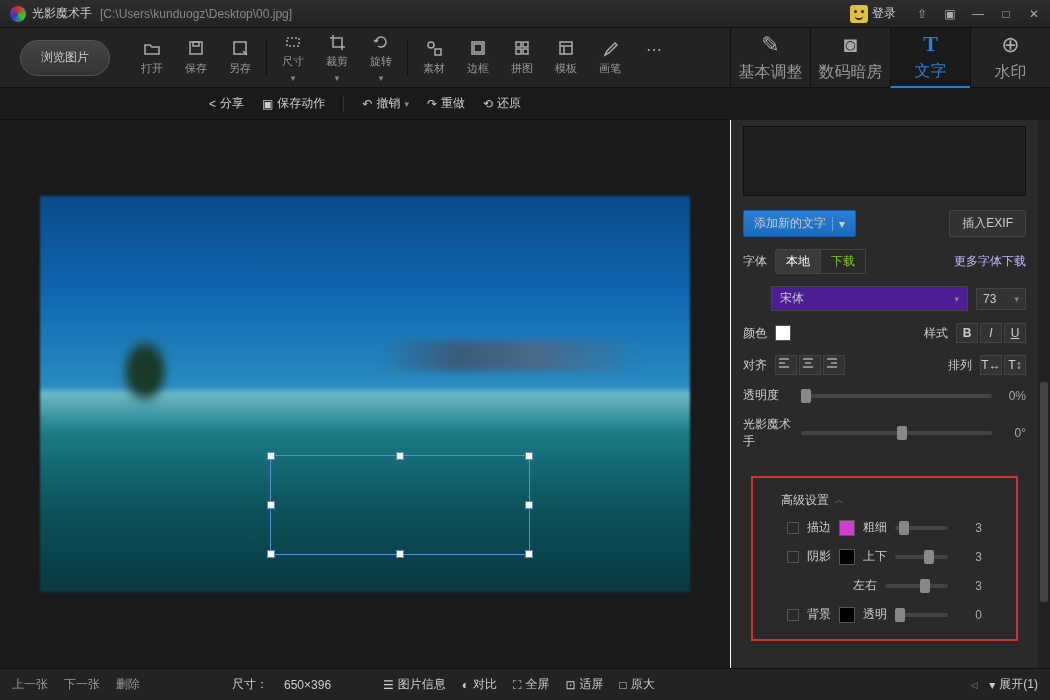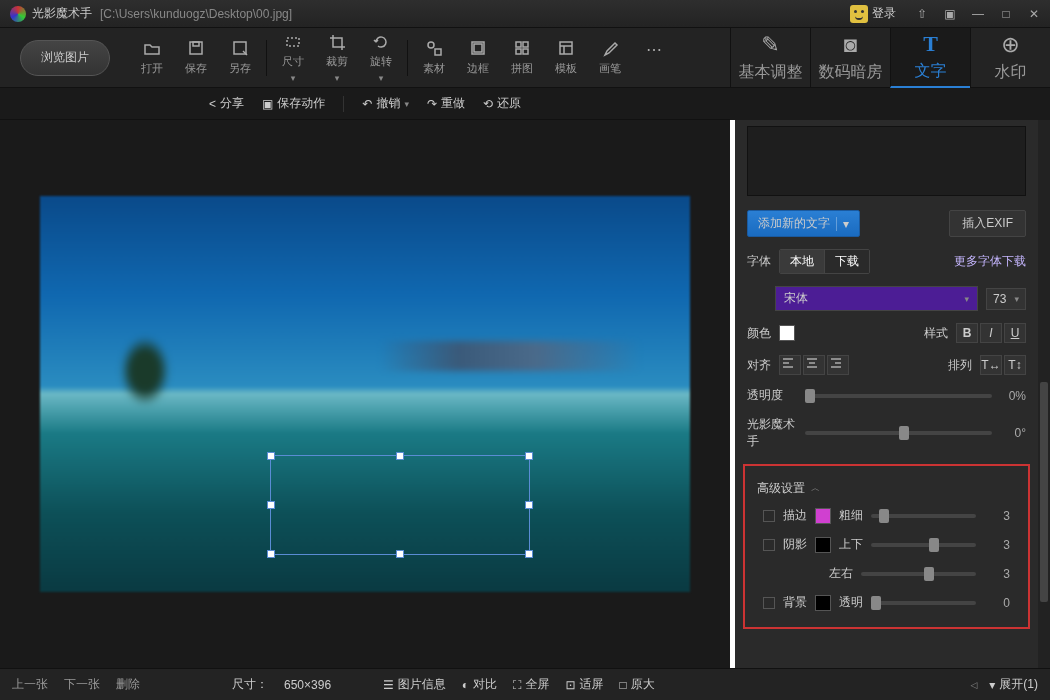--- a/index.html
+++ b/index.html
@@ -28,41 +28,41 @@
 .action-bar{height:32px;background:#1a1a1a;display:flex;align-items:center;justify-content:center;gap:18px;border-bottom:1px solid #111;width:730px}
 .action-item{display:flex;align-items:center;gap:4px;color:#999;cursor:pointer}
 .action-sep{width:1px;height:16px;background:#333}
 .main-area{display:flex;height:548px}
 .canvas-pane{width:730px;background:#1a1a1a;display:flex;align-items:center;justify-content:center;position:relative}
 .photo{width:650px;height:396px;background:linear-gradient(180deg,#0a4a8a 0%,#1068b0 25%,#2a8cc0 48%,#6ab8c5 50%,#1a7a85 60%,#0d5058 80%,#0a3a42 100%);position:relative;overflow:hidden;filter:blur(1px)}
 .photo::before{content:"";position:absolute;left:80px;top:140px;width:50px;height:70px;background:radial-gradient(ellipse,#1a3a2a 40%,transparent 70%);filter:blur(3px)}
 .photo::after{content:"";position:absolute;right:50px;top:145px;width:260px;height:30px;background:linear-gradient(90deg,transparent,#3a5a7a 30%,#4a6a8a 60%,transparent);filter:blur(3px)}
 .sel-box{position:absolute;width:260px;height:100px;border:1px solid #5a8cd4;left:270px;top:335px}
 .sel-handle{width:8px;height:8px;background:#fff;border:1px solid #5a8cd4;position:absolute}
-.right-panel{width:320px;background:#2a2a2a;border-left:5px solid #ffffff;padding:6px 0;position:relative}
+.right-panel{width:320px;background:#2a2a2a;border-left:1px solid #ffffff;padding:6px 0;position:relative}
 .panel-scroll{height:100%;overflow:hidden;padding-right:12px}
 .panel-row{display:flex;align-items:center;padding:6px 12px;gap:8px}
 .btn-primary{background:linear-gradient(#2a7fd4,#1a6bc0);border:1px solid #1a5aa0;color:#fff;padding:4px 10px;border-radius:2px;cursor:pointer;display:flex;align-items:center;gap:6px}
 .btn-primary .dd{border-left:1px solid rgba(255,255,255,.3);padding-left:6px}
 .btn-sec{background:#333;border:1px solid #444;padding:4px 12px;border-radius:2px;cursor:pointer;color:#ccc}
 .seg{display:flex;border:1px solid #444;border-radius:2px;overflow:hidden}
-.seg-btn{padding:3px 10px;background:#2a2a2a;cursor:pointer;color:#ffffff;border-right:1px solid #444}
+.seg-btn{padding:3px 10px;background:#2a2a2a;cursor:pointer;color:#84cc16;border-right:1px solid #444}
 .seg-btn:last-child{border-right:none}
 .seg-btn.active{background:#3a3a3a;color:#fff}
 .link-more{color:#c4b5fd;margin-left:auto;cursor:pointer}
 .select-box{flex:1;background:#4c1d95;border:1px solid #444;padding:3px 8px;display:flex;align-items:center;justify-content:space-between;cursor:pointer}
-.num-box{width:40px;background:#333;border:1px solid #444;padding:3px 6px;display:flex;align-items:center;justify-content:space-between;cursor:pointer}
+.num-box{width:50px;background:#333;border:1px solid #444;padding:3px 6px;display:flex;align-items:center;justify-content:space-between;cursor:pointer}
 .swatch{width:16px;height:16px;border:1px solid #555;cursor:pointer}
 .style-btns{display:flex;gap:2px}
 .style-btn{width:22px;height:20px;background:#333;border:1px solid #444;display:flex;align-items:center;justify-content:center;cursor:pointer;font-size:12px}
 .slider-row{display:flex;align-items:center;padding:6px 12px;gap:8px}
 .slider{flex:1;height:4px;background:#444;position:relative;border-radius:2px}
 .slider-thumb{width:10px;height:14px;background:#888;border-radius:2px;position:absolute;top:-5px;cursor:pointer}
 .slider-val{width:26px;text-align:right;color:#aaa}
-.adv-box{margin:8px;border:2px solid #c33;padding:10px 6px}
+.adv-box{margin:20px;border:2px solid #c33;padding:10px 22px}
 .adv-head{display:flex;align-items:center;gap:6px;padding:4px 6px;cursor:pointer}
 .chk{width:12px;height:12px;border:1px solid #555;background:#2a2a2a;cursor:pointer}
 .scrollbar{position:absolute;right:0;top:0;width:12px;height:100%;background:#222}
 .scroll-thumb{width:8px;height:220px;background:#444;margin:2px;border-radius:2px;position:absolute;top:260px}
 .statusbar{height:32px;background:#232323;border-top:1px solid #111;display:flex;align-items:center;padding:0 12px;gap:16px}
 .status-btn{color:#999;cursor:pointer}
 .status-item{display:flex;align-items:center;gap:4px;color:#999;cursor:pointer}
 .status-right{margin-left:auto;display:flex;align-items:center;gap:12px}
 .dd-caret{font-size:9px;color:#888}
 svg{width:18px;height:18px;stroke:#aaa;fill:none;stroke-width:1.5}

